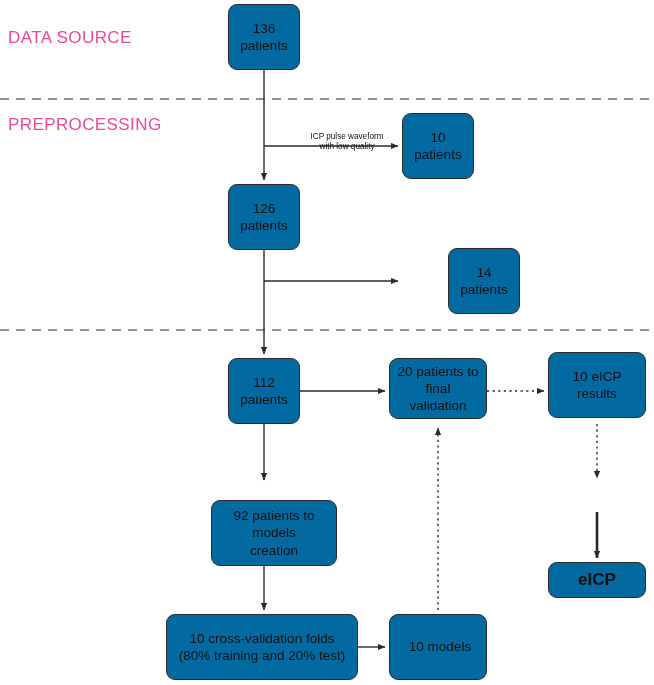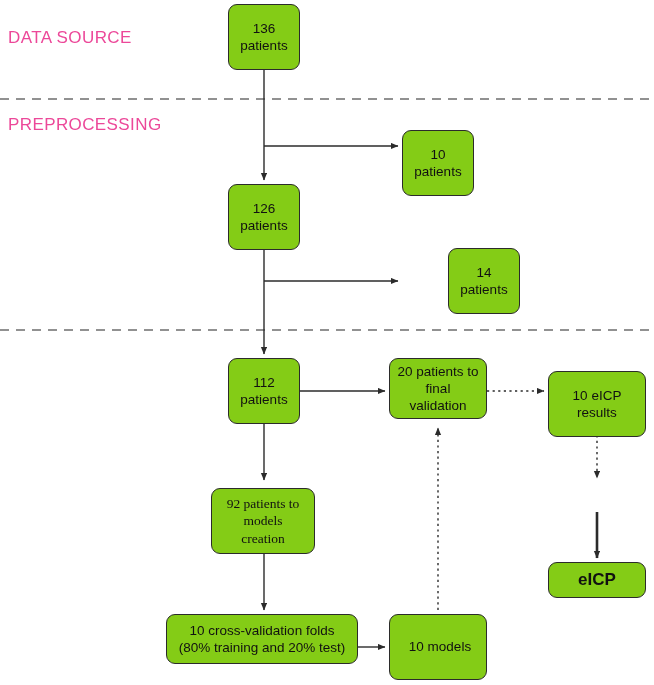--- a/index.html
+++ b/index.html
@@ -24,21 +24,21 @@
     top: 0;
     width: 654px;
     height: 685px;
     pointer-events: none;
   }
   .node {
     position: absolute;
     box-sizing: border-box;
     border: 1.4px solid #2b2b2b;
     border-radius: 9px;
-    background: #84cc16;
+    background: #0369a1;
     display: flex;
     align-items: center;
     justify-content: center;
     text-align: center;
     font-size: 13.5px;
     line-height: 1.28;
     color: #111111;
     padding: 2px 4px;
     white-space: pre-line;
   }
@@ -104,46 +104,48 @@
 
     <line x1="597" y1="512" x2="597" y2="558" stroke="#2b2b2b" stroke-width="2.6" marker-end="url(#arrow)"></line>
   </svg>
 
   <div class="stage-label" style="left:8px; top:28px;">DATA SOURCE</div>
   <div class="stage-label" style="left:8px; top:115px;">PREPROCESSING</div>
 
   <div class="node" style="left:228px; top:4px; width:72px; height:66px;">136
 patients</div>
 
-  <div class="node" style="left:402px; top:113px; width:72px; height:66px;margin-top:17px;">10
+  <div class="node" style="left:402px; top:113px; width:72px; height:66px;">10
 patients</div>
 
   <div class="node" style="left:228px; top:184px; width:72px; height:66px;">126
 patients</div>
 
   <div class="node" style="left:402px; top:248px; width:72px; height:66px;margin-left:46px;">14
 patients</div>
 
   <div class="node" style="left:228px; top:358px; width:72px; height:66px;">112
 patients</div>
 
   <div class="node" style="left:389px; top:358px; width:98px; height:61px;">20 patients to
 final
 validation</div>
 
-  <div class="node" style="left:548px; top:371px; width:98px; height:66px;">10 eICP
+  <div class="node" style="left:548px; top:352px; width:98px; height:66px;">10 eICP
 results</div>
 
-  <div class="node" style="left:211px; top:488px; width:104px; height:66px;font-family:Liberation Serif, serif;">92 patients to
+  <div class="node" style="left:211px; top:500px; width:126px; height:66px;">92 patients to
 models
 creation</div>
 
 
   <div class="node strong" style="left:548px; top:562px; width:98px; height:36px;">eICP</div>
 
-  <div class="node" style="left:166px; top:614px; width:192px; height:50px;">10 cross-validation folds
+  <div class="node" style="left:166px; top:614px; width:192px; height:66px;">10 cross-validation folds
 (80% training and 20% test)</div>
 
   <div class="node" style="left:389px; top:614px; width:98px; height:66px;padding-left:8px;">10 models</div>
 
+  <div class="edge-label" style="left:297px; top:132px; width:100px;">ICP pulse waveform
+with low quality</div>
 
 
 </div>
 
 </body></html>

